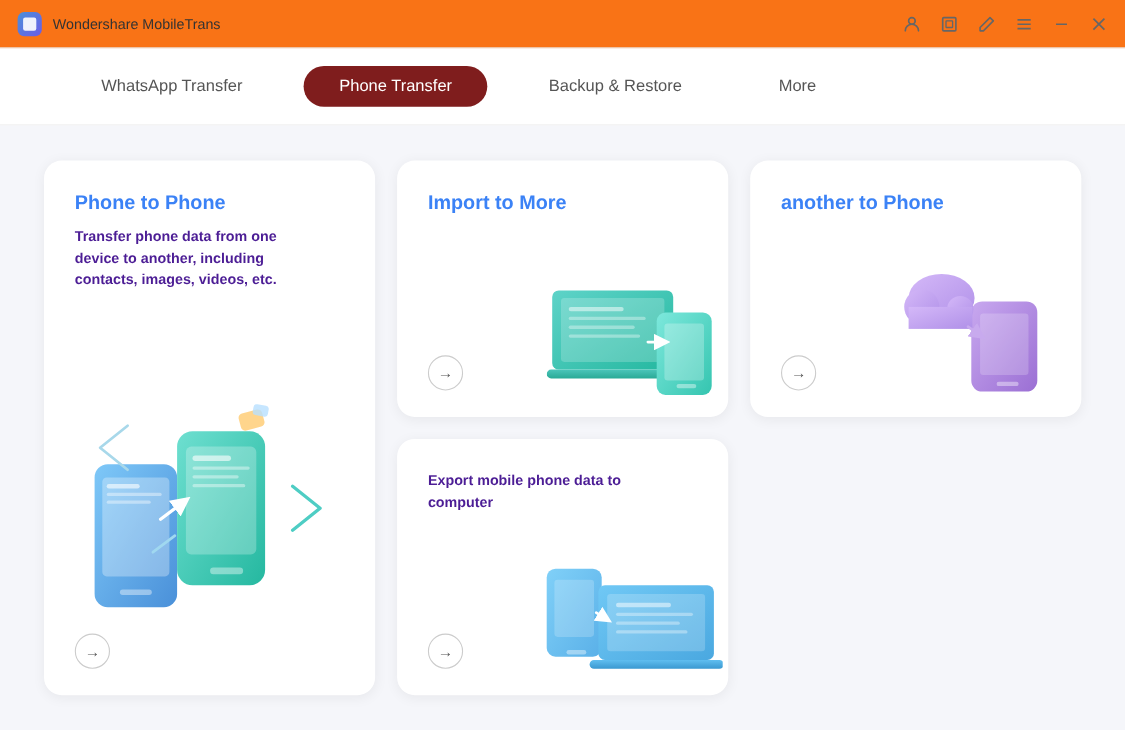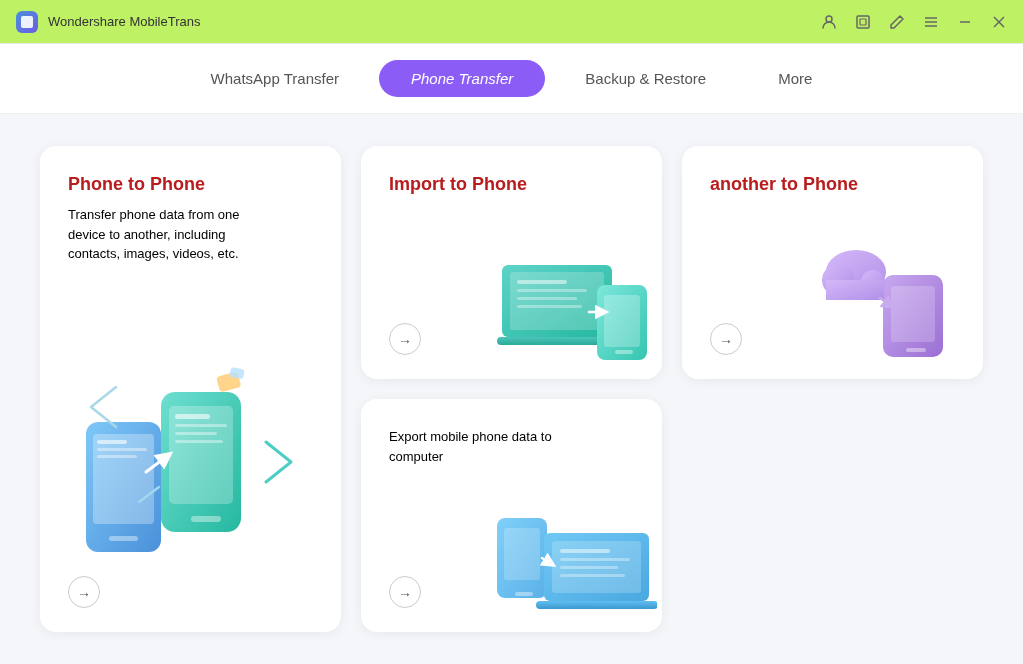--- a/index.html
+++ b/index.html
@@ -13,21 +13,21 @@
       flex-direction: column;
     }
 
     
     .titlebar {
       display: flex;
       align-items: center;
       justify-content: space-between;
       padding: 0 16px;
       height: 44px;
-      background: #bef264;
+      background: #f97316;
       border-bottom: 1px solid #e8e8e8;
       -webkit-app-region: drag;
     }
     .titlebar-left {
       display: flex;
       align-items: center;
       gap: 10px;
     }
     .app-icon {
       width: 22px;
@@ -64,39 +64,37 @@
       cursor: pointer;
       color: #666;
       font-size: 14px;
     }
 
     
     .navbar {
       background: #ffffff;
       padding: 16px 60px;
       display: flex;
-      justify-content: center;
-      gap: 8px;
+      gap: 24px;
       border-bottom: 1px solid #efefef;
     }
     .nav-tab {
       padding: 10px 32px;
       border-radius: 25px;
       font-size: 15px;
       font-weight: 500;
       cursor: pointer;
       border: none;
       background: transparent;
       color: #555;
       transition: all 0.2s;
     }
     .nav-tab.active {
-      background: #8b5cf6;
+      background: #7f1d1d;
       color: white;
-      font-style: italic;
     }
 
     
     .main-content {
       flex: 1;
       padding: 32px 40px;
       display: grid;
       grid-template-columns: 1fr 1fr 1fr;
       grid-template-rows: 1fr 1fr;
       gap: 20px;
@@ -112,28 +110,29 @@
       box-shadow: 0 2px 12px rgba(0,0,0,0.06);
       display: flex;
       flex-direction: column;
     }
     .card.large {
       grid-row: span 2;
     }
     .card-title {
       font-size: 18px;
       font-weight: 700;
-      color: #b91c1c;
+      color: #3b82f6;
       margin-bottom: 10px;
     }
     .card-desc {
       font-size: 13px;
-      color: #000000;
+      color: #4c1d95;
       line-height: 1.5;
       max-width: 200px;
+      font-weight: bold;
     }
     .card-arrow {
       width: 32px;
       height: 32px;
       border-radius: 50%;
       border: 1.5px solid #ccc;
       display: flex;
       align-items: center;
       justify-content: center;
       cursor: pointer;
@@ -248,21 +247,21 @@
             <path d="M0,0 L0,6 L6,3 z" fill="white"></path>
           </marker>
         </defs>
       </svg>
     </div>
 
     <div class="card-arrow">→</div>
   </div>
 
   <div class="card">
-    <h2 class="card-title">Import to Phone</h2>
+    <h2 class="card-title">Import to More</h2>
 
     <div style="position:absolute; right:10px; bottom:15px;">
       <svg width="155" height="120" viewBox="0 0 155 120">
 
         <rect x="5" y="25" width="110" height="72" rx="6" fill="url(#tealGrad)"></rect>
         <rect x="13" y="32" width="94" height="58" rx="3" fill="rgba(255,255,255,0.2)"></rect>
         <rect x="0" y="97" width="120" height="8" rx="4" fill="url(#tealGrad2)"></rect>
 
         <rect x="20" y="40" width="50" height="4" rx="2" fill="rgba(255,255,255,0.5)"></rect>
         <rect x="20" y="49" width="70" height="3" rx="1.5" fill="rgba(255,255,255,0.35)"></rect>

